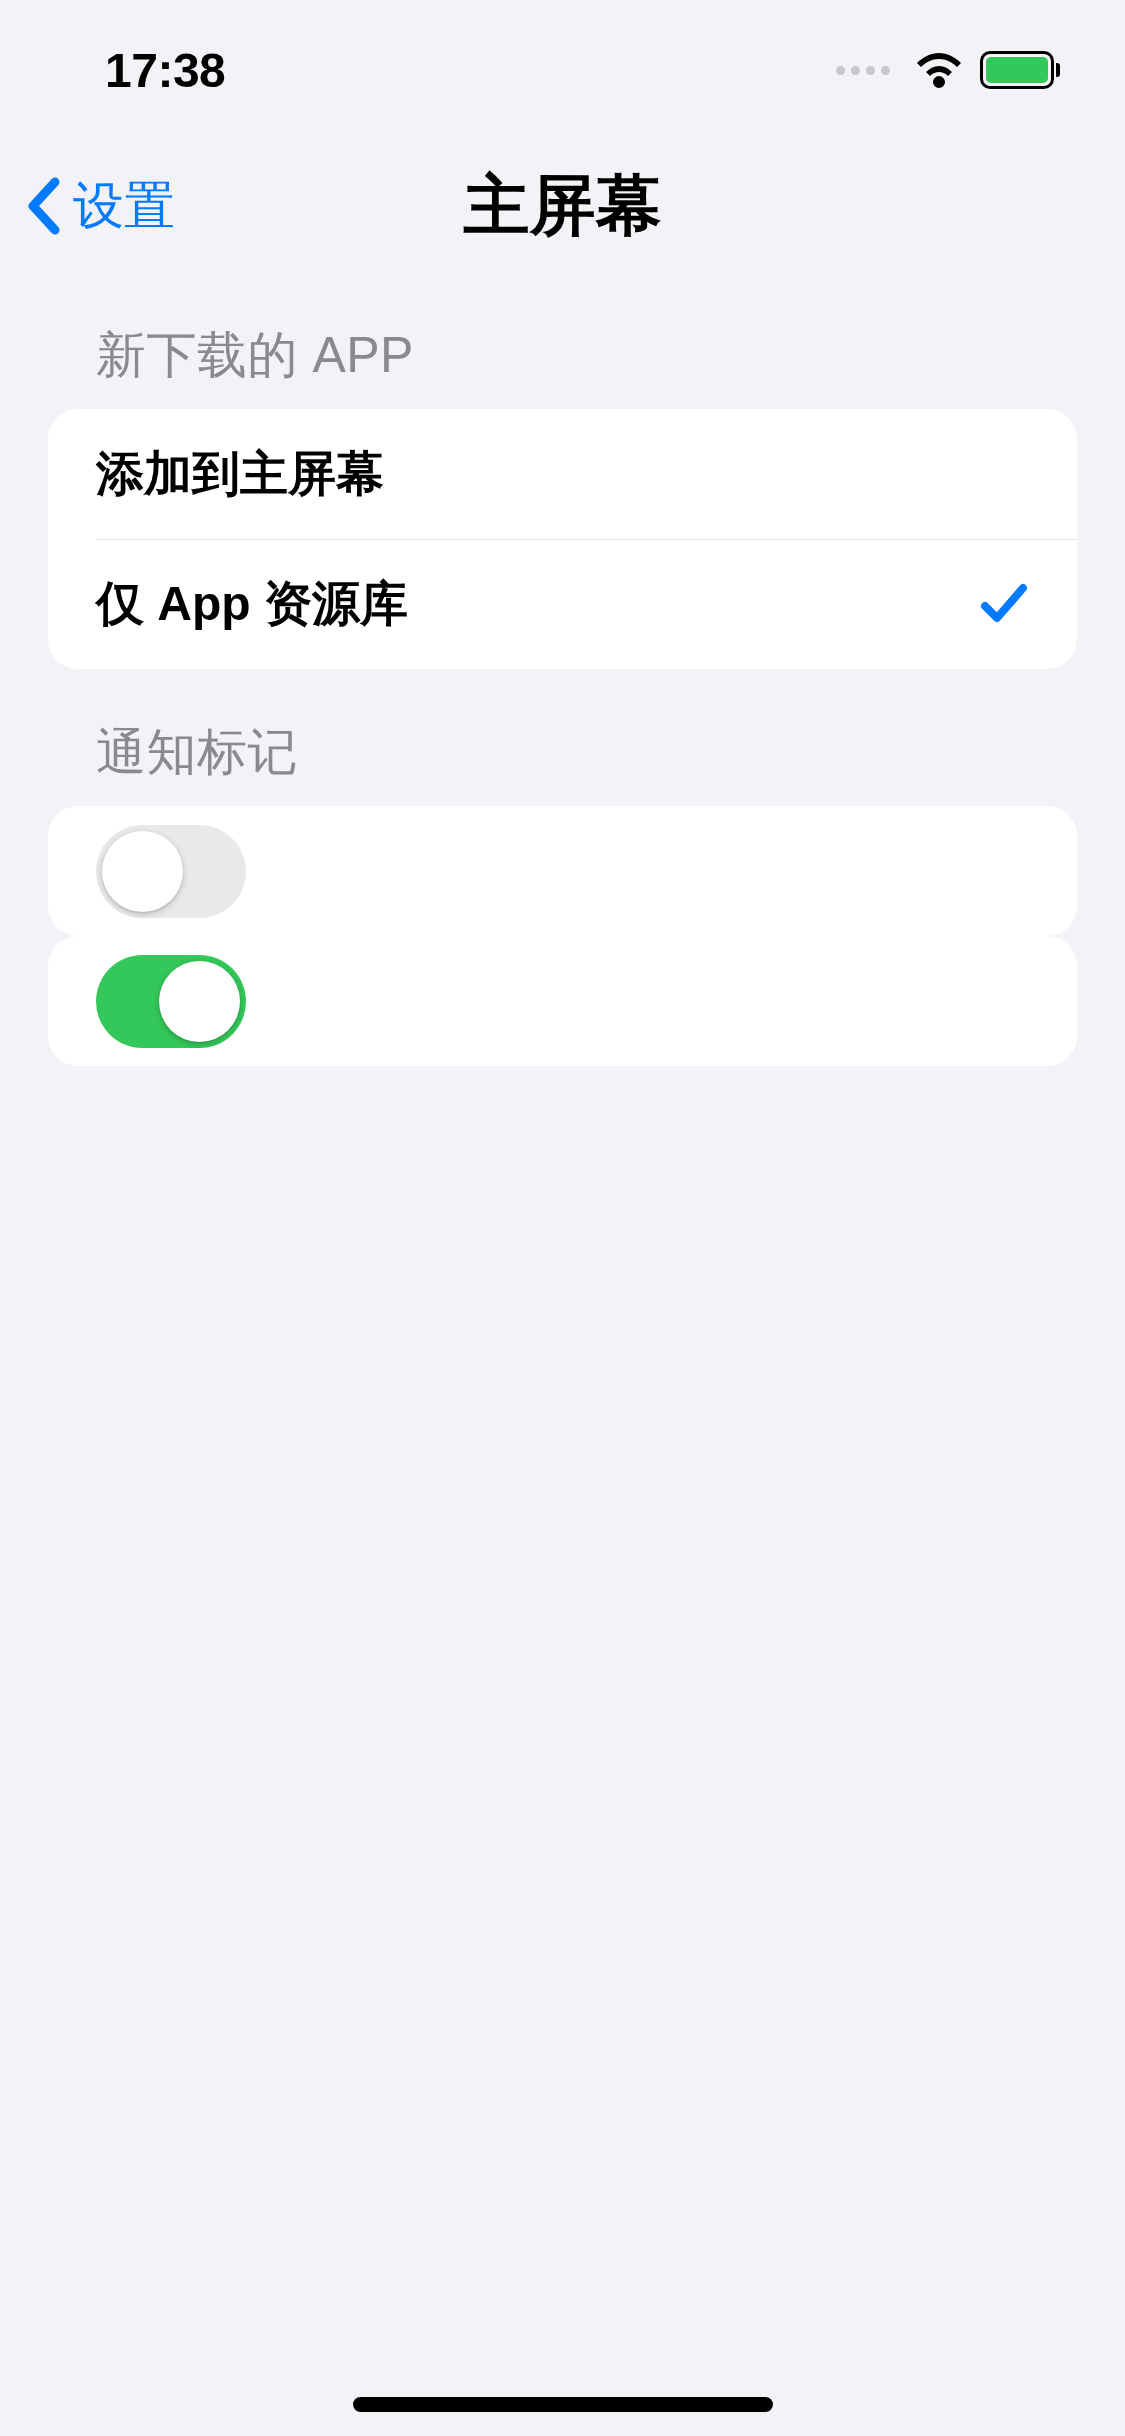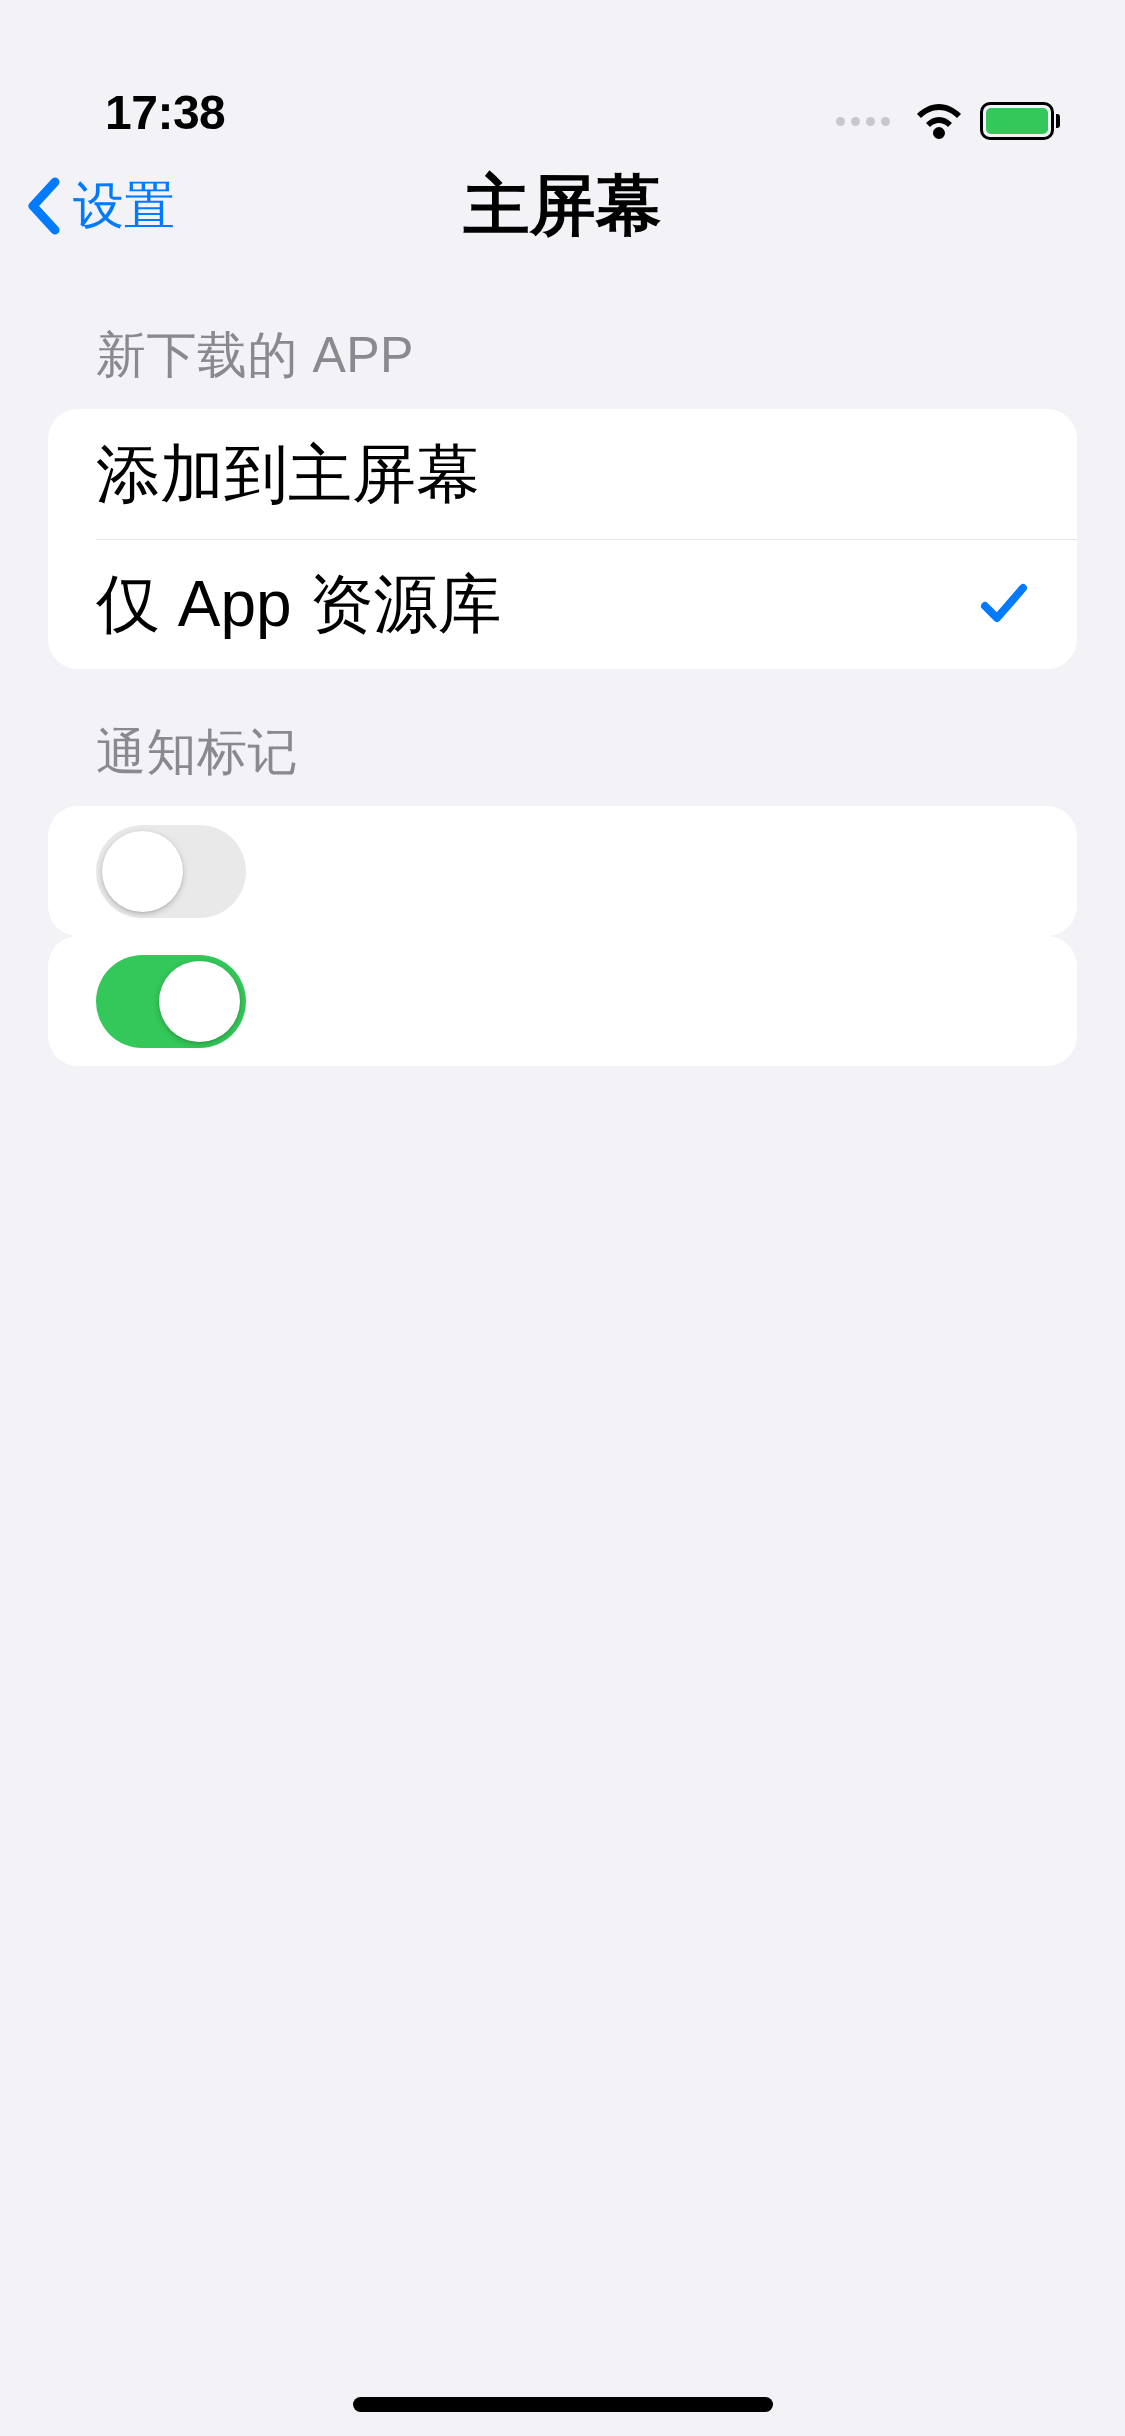--- a/index.html
+++ b/index.html
@@ -13,21 +13,21 @@
       height: 2436px;
       background: #f2f2f7;
       font-family: -apple-system, "SF Pro Text", "Helvetica Neue", Arial, sans-serif;
       position: relative;
       color: #000;
     }
     
     .status-bar {
       height: 140px;
       display: flex;
-      align-items: flex-end;
+      align-items: center;
       justify-content: space-between;
       padding: 0 65px 0 105px;
     }
     .status-time {
       font-size: 48px;
       font-weight: 600;
       letter-spacing: -0.5px;
     }
     .status-right {
       display: flex;
@@ -128,22 +128,22 @@
     .row + .row::before {
       content: "";
       position: absolute;
       top: 0;
       left: 48px;
       right: 0;
       height: 1px;
       background: #e5e5ea;
     }
     .row-label {
-      font-size: 64px;
-      font-weight: 400;
+      font-size: 48px;
+      font-weight: 700;
     }
     .checkmark svg {
       display: block;
     }
     
     .switch {
       width: 150px;
       height: 93px;
       border-radius: 47px;
       position: relative;

